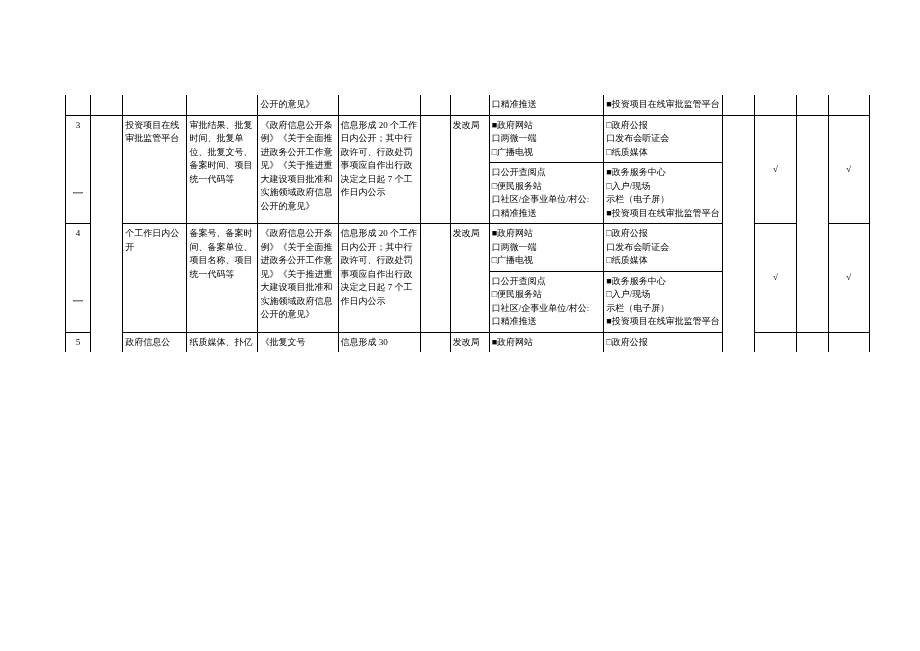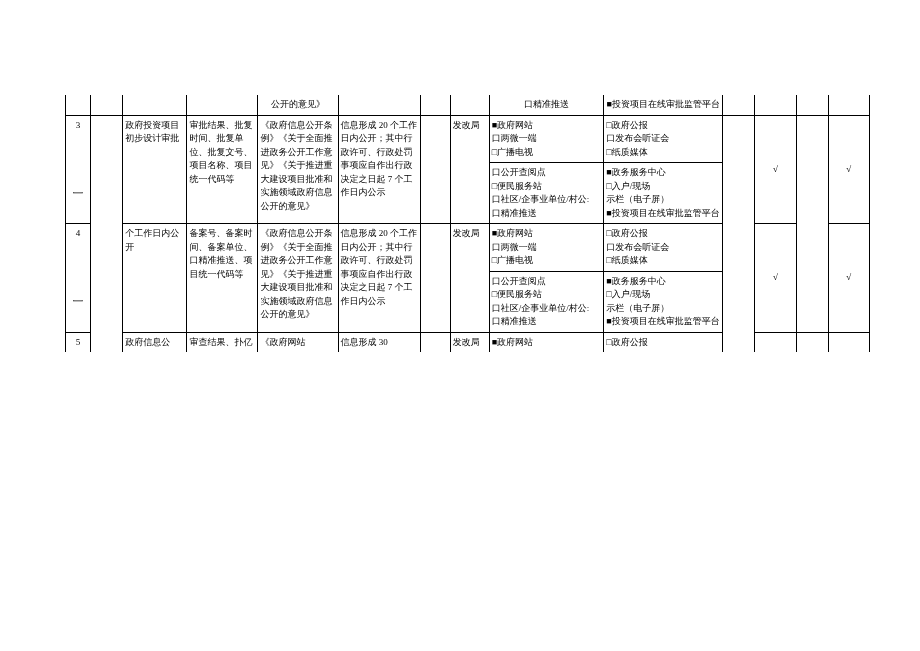--- a/index.html
+++ b/index.html
@@ -35,21 +35,21 @@
     .col-basis { width: 70px; }
     .col-timing { width: 72px; }
     .col-empty2 { width: 26px; }
     .col-dept { width: 34px; }
     .col-channel1 { width: 100px; }
     .col-channel2 { width: 104px; }
     .col-empty3 { width: 28px; }
     .col-check1 { width: 36px; text-align: center; vertical-align: middle; }
     .col-empty4 { width: 28px; }
     .col-check2 { width: 36px; text-align: center; vertical-align: middle; }
-    .noborder-top { border-top: none; text-align: center; }
+    .noborder-top { border-top: none; }
     .noborder-bottom { border-bottom: none; }
     .dash { font-size: 11px; text-align: center; vertical-align: middle;}
     .vcenter { vertical-align: middle; }
   </style>
 </head>
 <body>
 
 <div class="page">
 <table>
 
@@ -67,22 +67,22 @@
     <td class="col-channel2 noborder-top">■投资项目在线审批监管平台</td>
     <td class="col-empty3 noborder-top"></td>
     <td class="col-check1 noborder-top"></td>
     <td class="col-empty4 noborder-top"></td>
     <td class="col-check2 noborder-top"></td>
   </tr>
 
   <tr>
     <td class="col-num noborder-bottom">3</td>
     <td class="col-empty1 noborder-bottom" rowspan="2"></td>
-    <td class="col-name" rowspan="2">政府投资项目初步设计审批</td>
-    <td class="col-content" rowspan="2">审批结果、批复时间、批复单位、批复文号、项目名称、项目统一代码等</td>
+    <td class="col-name" rowspan="2">投资项目在线审批监管平台</td>
+    <td class="col-content" rowspan="2">审批结果、批复时间、批复单位、批复文号、备案时间、项目统一代码等</td>
     <td class="col-basis" rowspan="2" style="white-space:pre-line;">《政府信息公开条例》《关于全面推进政务公开工作意
 见》《关于推进重大建设项目批准和实施领域政府信息公开的意见》</td>
     <td class="col-timing" rowspan="2">信息形成 20 个工作日内公开；其中行政许可、行政处罚事项应自作出行政决定之日起 7 个工作日内公示</td>
     <td class="col-empty2" rowspan="2"></td>
     <td class="col-dept" rowspan="2">发改局</td>
     <td class="col-channel1" style="white-space:pre-line;">■政府网站
 口两微一端
 □广播电视</td>
     <td class="col-channel2" style="white-space:pre-line;">□政府公报
 口发布会听证会
@@ -102,21 +102,21 @@
     <td class="col-channel2" style="white-space:pre-line;">■政务服务中心
 □入户/现场
 示栏（电子屏）
 ■投资项目在线审批监管平台</td>
   </tr>
 
   <tr>
     <td class="col-num noborder-bottom">4</td>
     <td class="col-empty1 noborder-top noborder-bottom" rowspan="2"></td>
     <td class="col-name" rowspan="2">个工作日内公开</td>
-    <td class="col-content" rowspan="2">备案号、备案时间、备案单位、口精准推送、项目统一代码等</td>
+    <td class="col-content" rowspan="2">备案号、备案时间、备案单位、项目名称、项目统一代码等</td>
     <td class="col-basis" rowspan="2" style="white-space:pre-line;">《政府信息公开条例》《关于全面推进政务公开工作意
 见》《关于推进重大建设项目批准和实施领域政府信息公开的意见》</td>
     <td class="col-timing" rowspan="2">信息形成 20 个工作日内公开；其中行政许可、行政处罚事项应自作出行政决定之日起 7 个工作日内公示</td>
     <td class="col-empty2" rowspan="2"></td>
     <td class="col-dept" rowspan="2">发改局</td>
     <td class="col-channel1" style="white-space:pre-line;">■政府网站
 口两微一端
 □广播电视</td>
     <td class="col-channel2" style="white-space:pre-line;">□政府公报
 口发布会听证会
@@ -136,22 +136,22 @@
     <td class="col-channel2" style="white-space:pre-line;">■政务服务中心
 □入户/现场
 示栏（电子屏）
 ■投资项目在线审批监管平台</td>
   </tr>
 
   <tr>
     <td class="col-num noborder-bottom">5</td>
     <td class="col-empty1 noborder-top noborder-bottom"></td>
     <td class="col-name noborder-bottom">政府信息公</td>
-    <td class="col-content noborder-bottom">审查结果、扑亿</td>
-    <td class="col-basis noborder-bottom">《政府网站</td>
+    <td class="col-content noborder-bottom">纸质媒体、扑亿</td>
+    <td class="col-basis noborder-bottom">《批复文号</td>
     <td class="col-timing noborder-bottom">信息形成 30</td>
     <td class="col-empty2 noborder-bottom"></td>
     <td class="col-dept noborder-bottom">发改局</td>
     <td class="col-channel1 noborder-bottom">■政府网站</td>
     <td class="col-channel2 noborder-bottom">□政府公报</td>
     <td class="col-empty3 noborder-top noborder-bottom"></td>
     <td class="col-check1 noborder-bottom"></td>
     <td class="col-empty4 noborder-bottom"></td>
     <td class="col-check2 noborder-bottom"></td>
   </tr>

